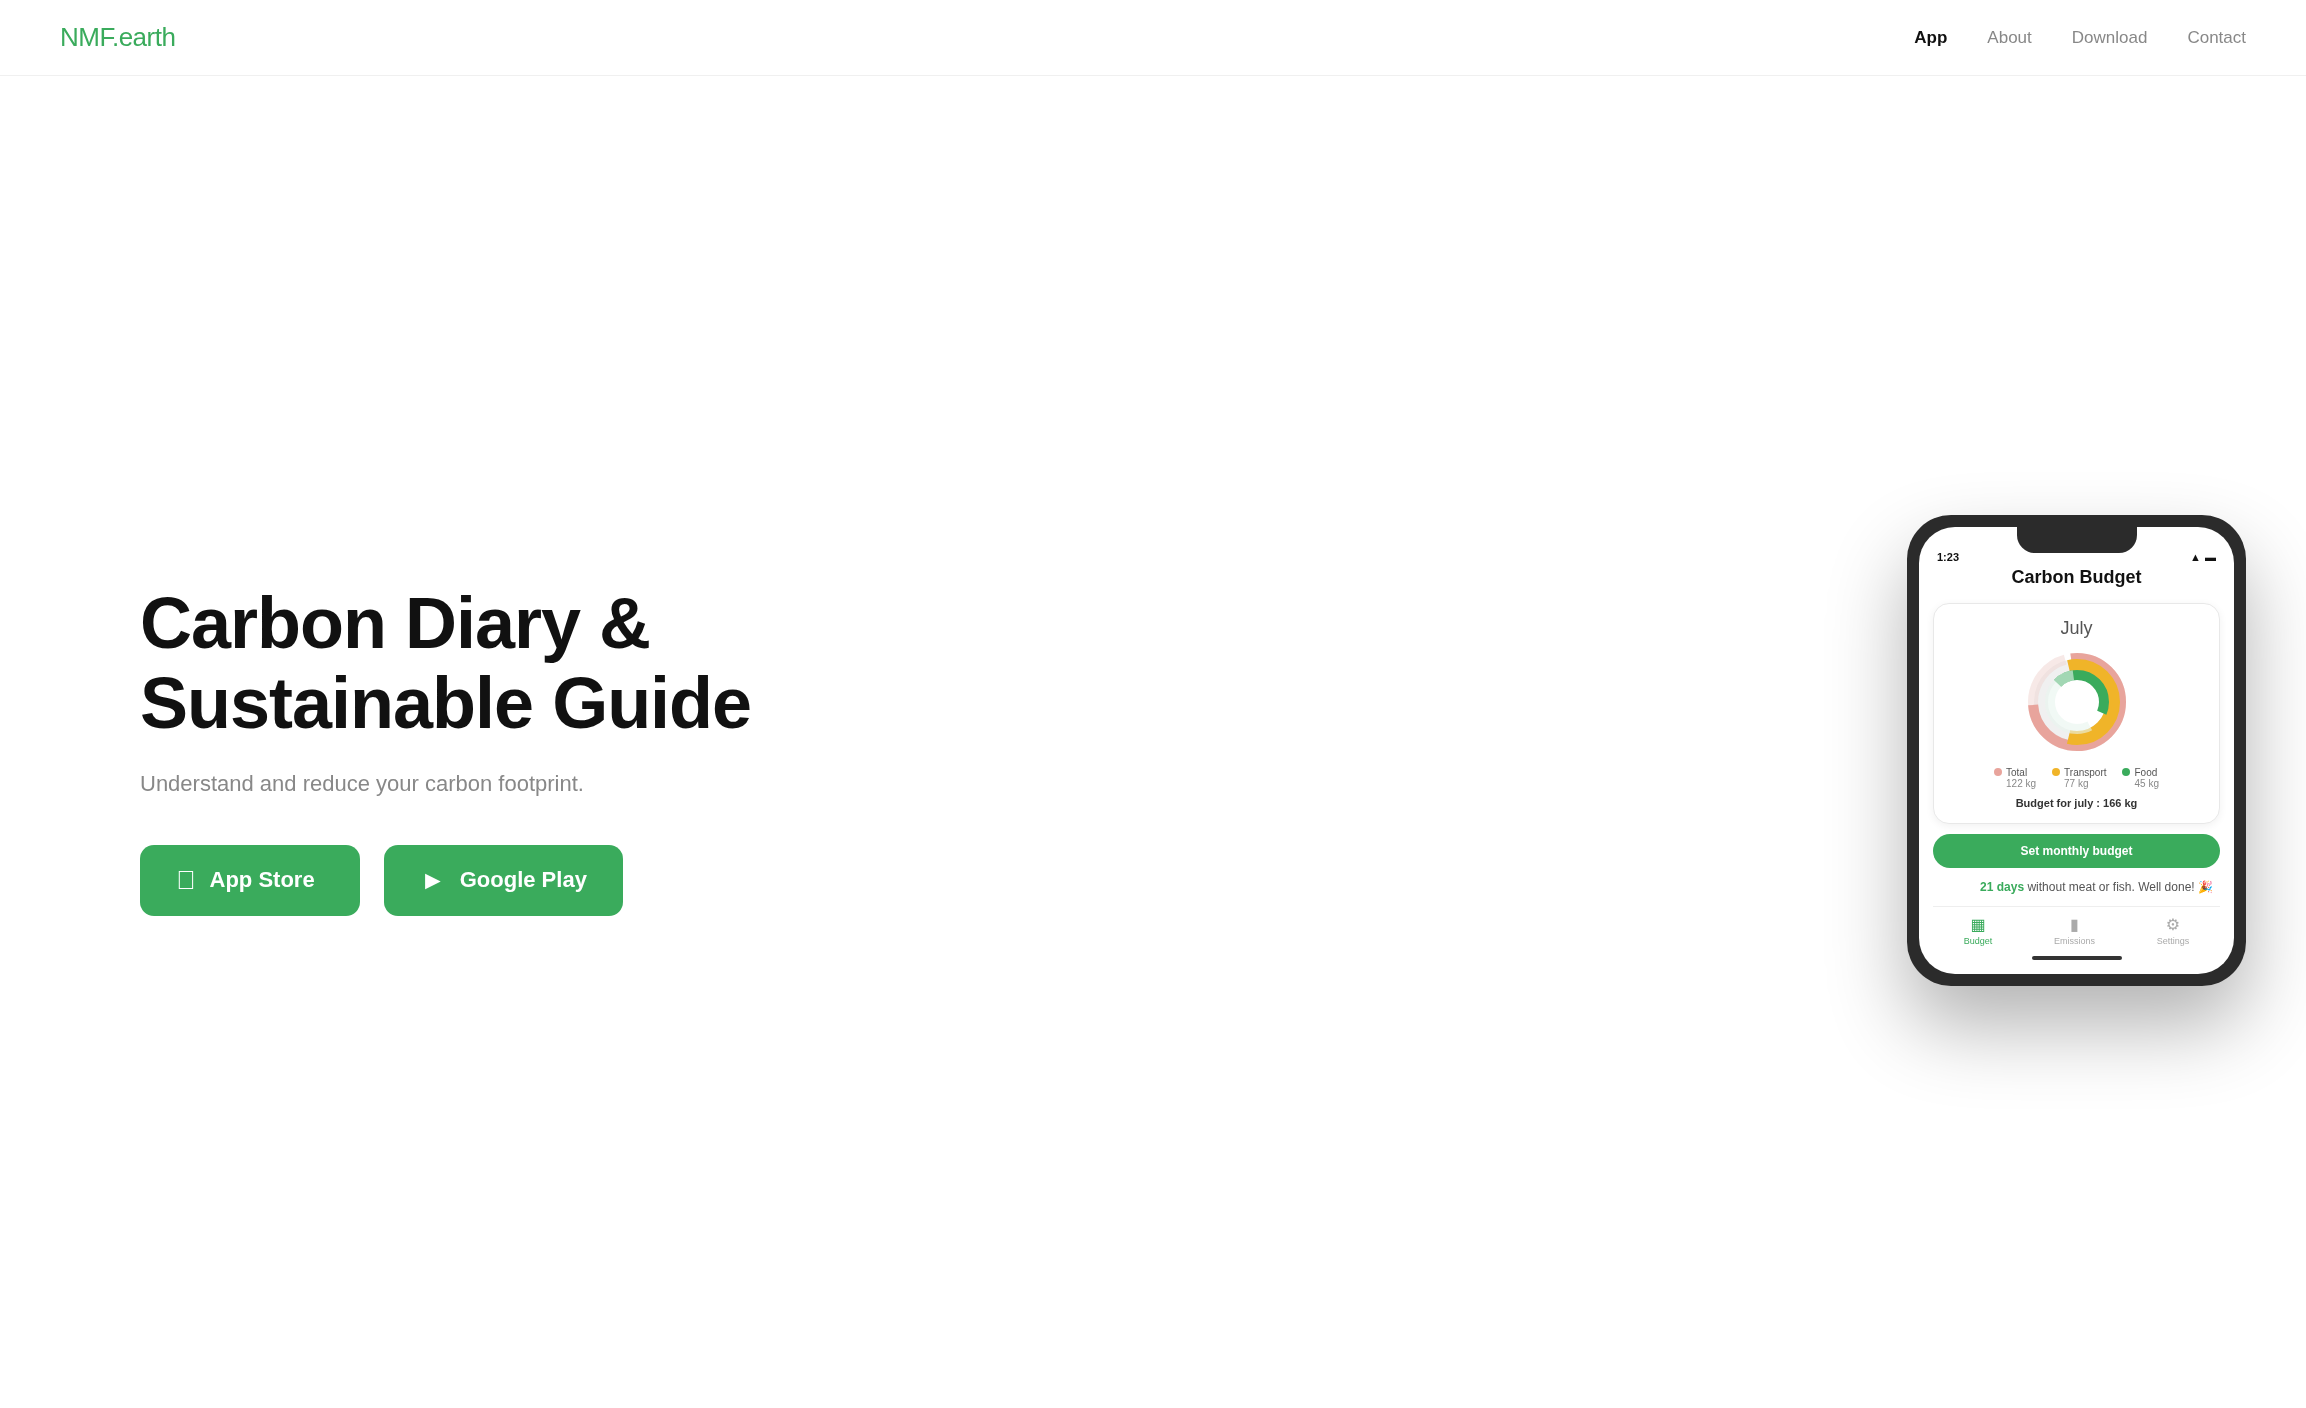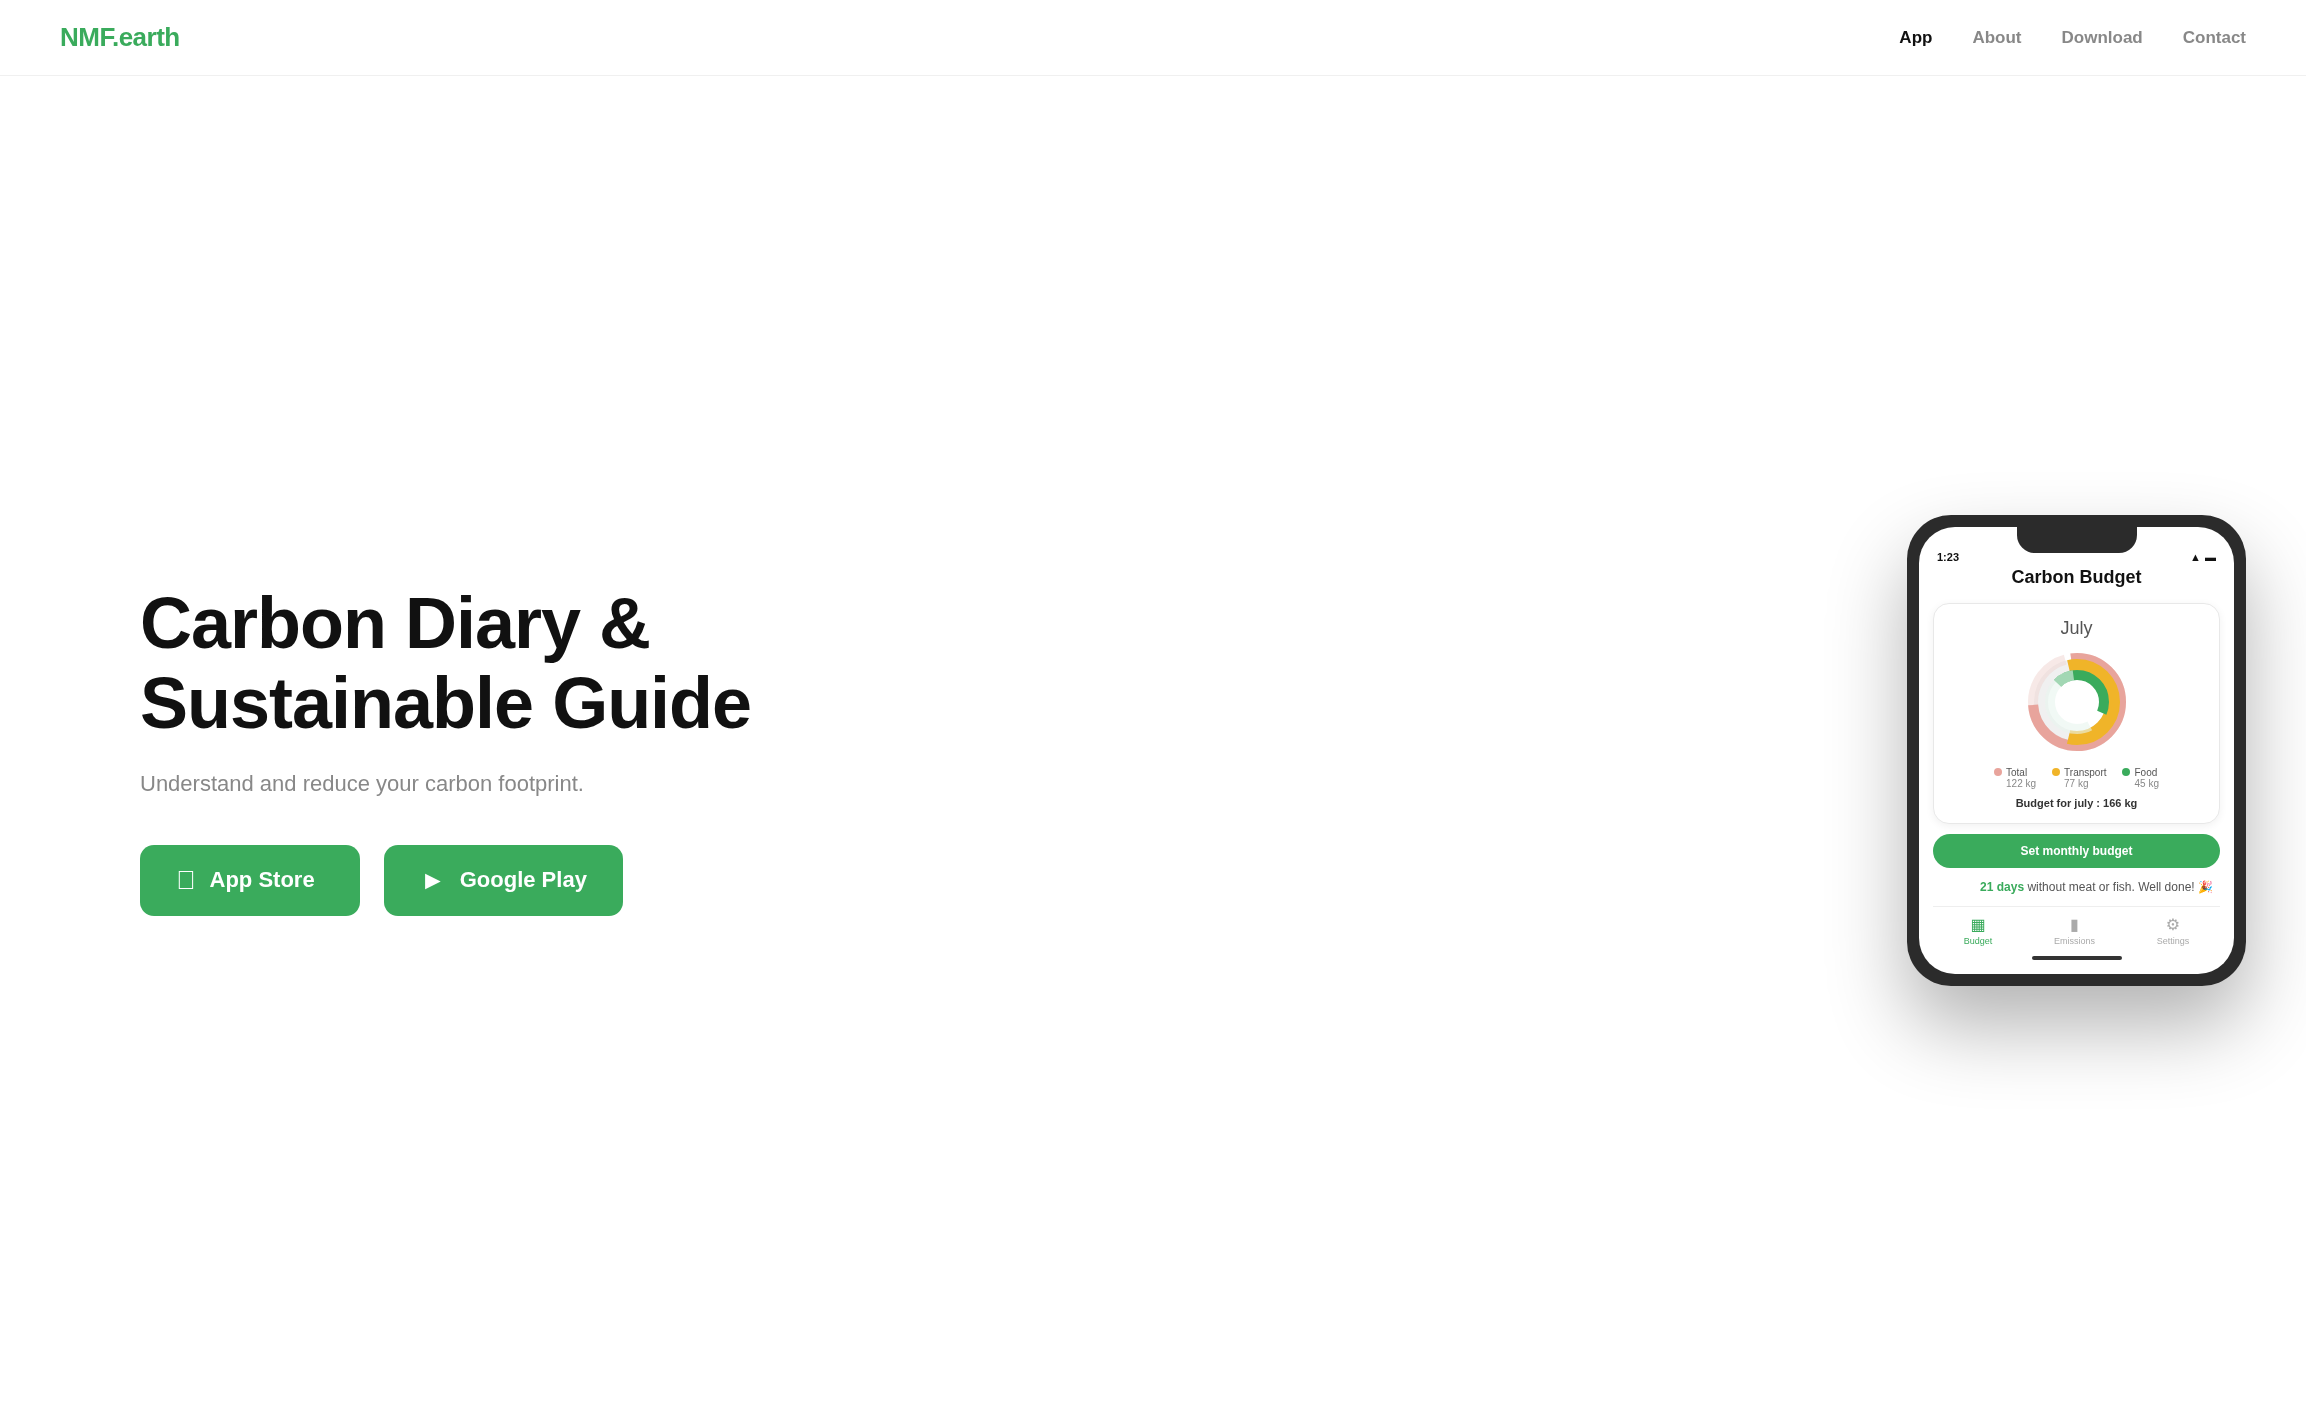--- a/index.html
+++ b/index.html
@@ -13,35 +13,35 @@
     
     nav {
       display: flex;
       align-items: center;
       justify-content: space-between;
       padding: 22px 60px;
       border-bottom: 1px solid #f0f0f0;
     }
     .logo {
       font-size: 26px;
-      font-weight: 700;
+      font-weight: 400;
       color: #111;
       letter-spacing: -0.5px;
     }
     .logo span { color: #3aab5c; }
     .nav-links {
       display: flex;
       gap: 40px;
       list-style: none;
     }
     .nav-links li a {
       text-decoration: none;
       font-size: 17px;
       color: #888;
-      font-weight: 700;
+      font-weight: 400;
     }
     .nav-links li a.active {
       color: #111;
       font-weight: 600;
     }
 
     
     .hero {
       display: flex;
       align-items: center;

